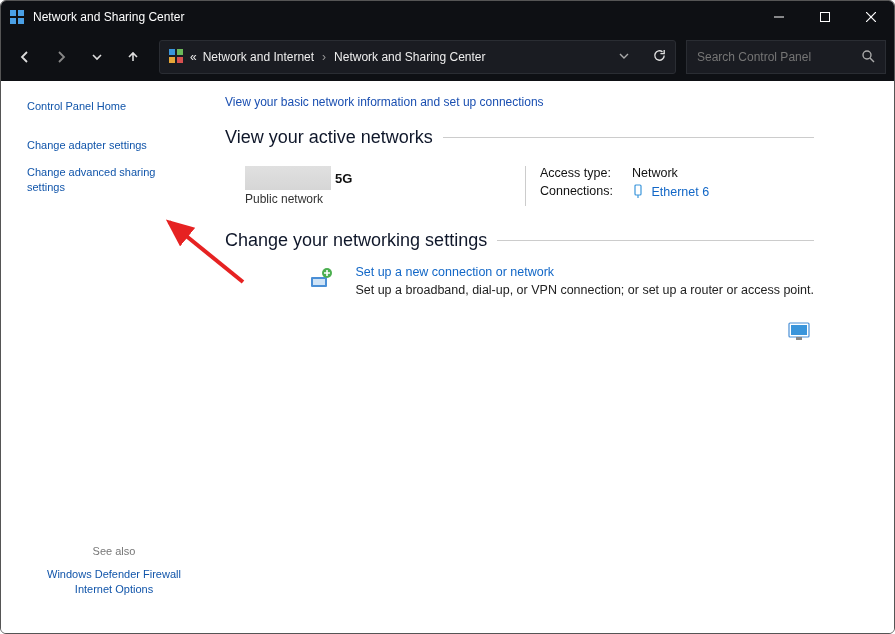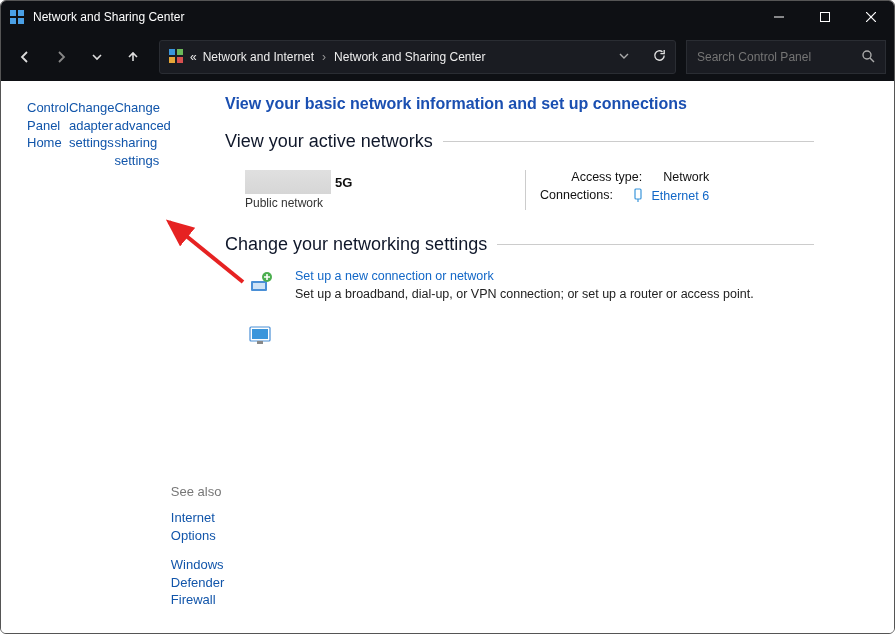--- a/index.html
+++ b/index.html
@@ -99,45 +99,46 @@
   .body-area {
     display: flex;
     background: #fff;
     height: calc(100% - 80px);
     position: relative;
   }
   .sidebar {
     width: 210px;
     padding: 18px 10px 12px 26px;
     display: flex;
-    flex-direction: row;
-    font-size: 13px;
+    flex-direction: column;
+    font-size: 11px;
   }
   .sidebar-link {
     color: #1155aa;
     margin-bottom: 12px;
     cursor: pointer;
     line-height: 1.35;
   }
   .see-also-block {
     margin-top: auto;
     padding-bottom: 12px;
+    text-align: center;
   }
   .see-also-title {
     color: #777;
     margin-bottom: 10px;
   }
   .main {
     flex: 1;
     padding: 14px 80px 12px 14px;
   }
   .main-title {
     color: #1a4fb1;
-    font-size: 16px;
-    font-weight: 700;
+    font-size: 12px;
+    font-weight: 400;
     margin-bottom: 18px;
   }
   .section-heading {
     color: #0f172a;
     font-size: 18px;
     display: flex;
     align-items: center;
     gap: 10px;
     margin-bottom: 8px;
   }
@@ -158,32 +159,33 @@
     background: linear-gradient(#e0e0e0,#d6d6d6);
     display:inline-block;
   }
   .net-suffix { font-weight: 600; font-size: 13px; color:#111;}
   .net-type { color: #333; margin-top: 2px; }
   .net-right {
     border-left: 1px solid #ccc;
     padding-left: 14px;
     font-size: 12.5px;
   }
-  .net-right-row { display:flex; margin-bottom:4px;justify-content:flex-end; }
+  .net-right-row { display:flex; margin-bottom:4px; }
   .net-right-label { width: 92px; color:#111; }
   .net-right-val { color:#111; }
   .link { color: #1267c7; cursor: pointer; }
   .eth-icon {
     display:inline-block; width:12px; height:14px;
     margin-right:4px; vertical-align:-2px;
   }
   .settings-row {
     display: flex;
     padding: 6px 0 4px 22px;
     gap: 20px;
+    justify-content: flex-end;
   }
   .settings-icon {
     width: 28px; height: 28px;
     flex-shrink: 0;
   }
   .settings-text { padding-top: 0; }
   .settings-link { color: #1267c7; cursor:pointer; font-size:12.5px; }
   .settings-desc { color: #222; margin-top: 4px; font-size: 12.5px; }
   .section-spacer { height: 10px; }
   
@@ -286,22 +288,22 @@
 </div>
 
 <div class="body-area">
   <div class="sidebar">
     <div class="sidebar-link">Control Panel Home</div>
     <div style="height:12px"></div>
     <div class="sidebar-link">Change adapter settings</div>
     <div class="sidebar-link" style="max-width:160px">Change advanced sharing settings</div>
     <div class="see-also-block">
       <div class="see-also-title">See also</div>
+      <div class="sidebar-link" style="margin-bottom:0">Windows Defender Firewall</div>
       <div class="sidebar-link">Internet Options</div>
-      <div class="sidebar-link" style="margin-bottom:0">Windows Defender Firewall</div>
     </div>
   </div>
 
   <div class="main">
     <div class="main-title">View your basic network information and set up connections</div>
 
     <div class="section-heading">
       <span>View your active networks</span>
     </div>
     <div class="active-net">

